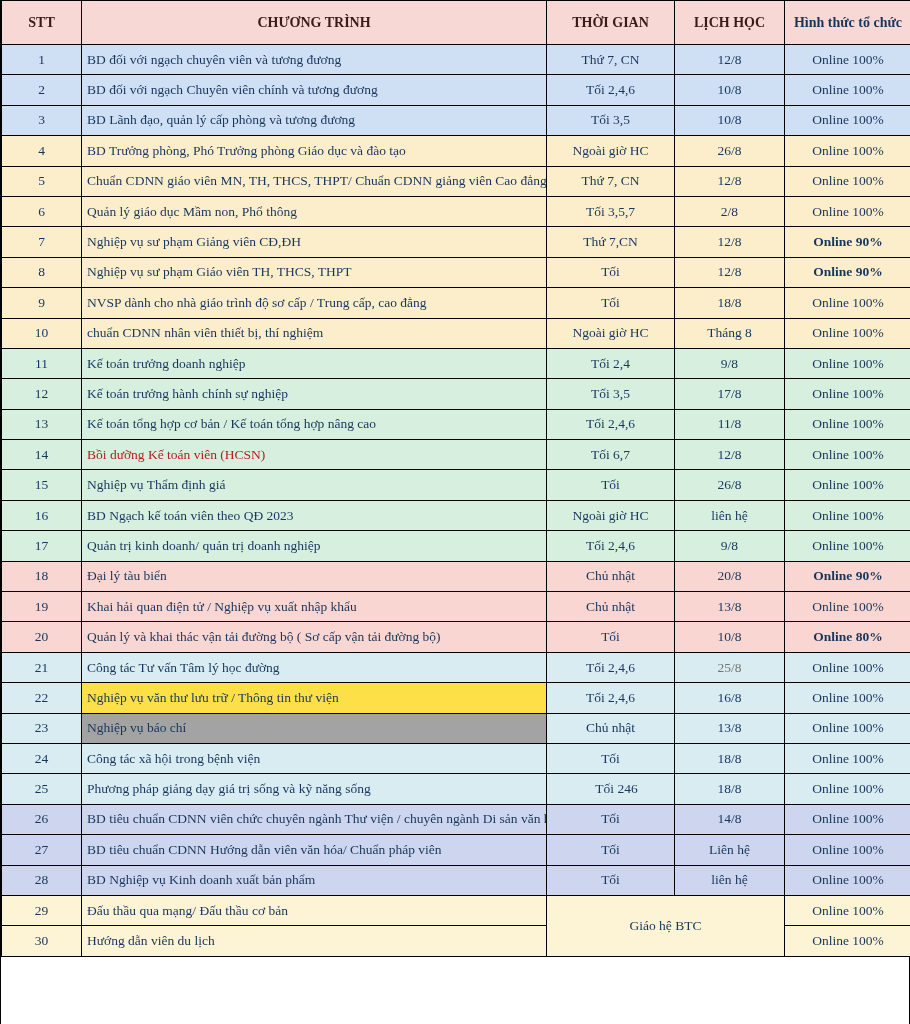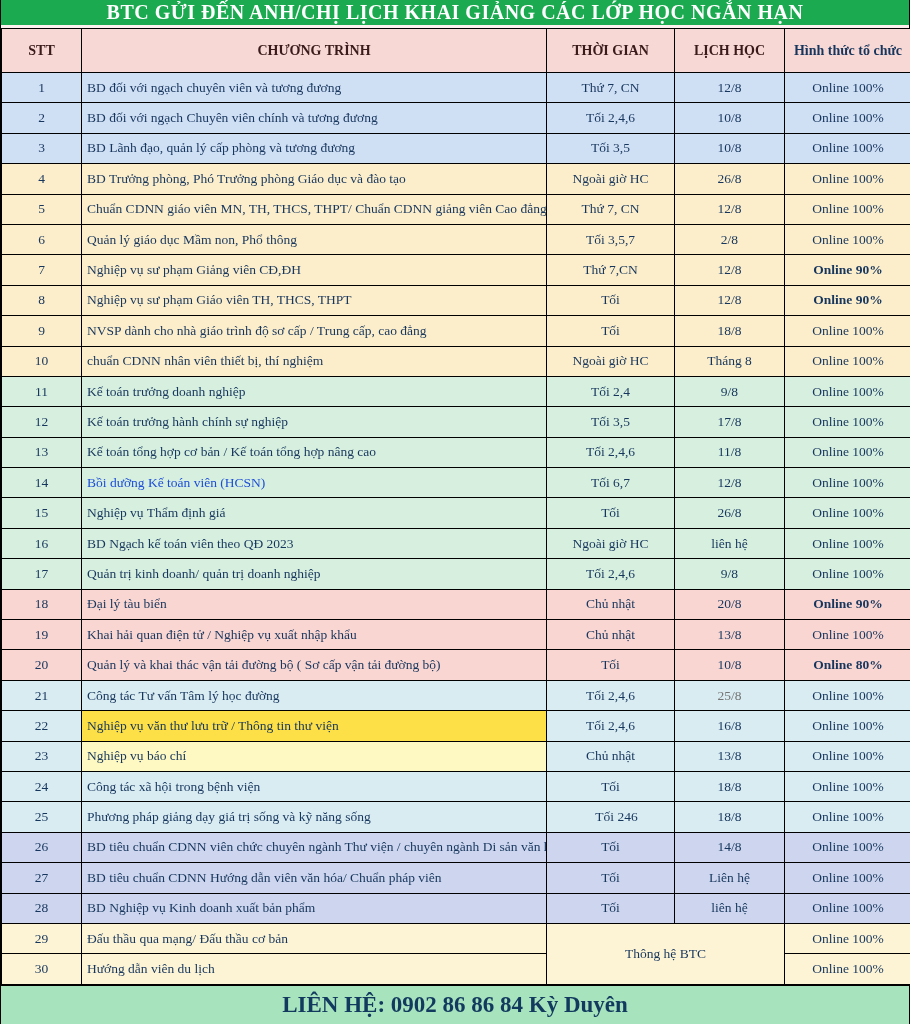--- a/index.html
+++ b/index.html
@@ -22,21 +22,20 @@
     font-weight:bold; font-size:23px; border-top:1px solid #000;
   }
   col.w-stt { width:80px; } col.w-prog { width:465px; } col.w-time { width:128px; }
   col.w-sched { width:110px; } col.w-format { width:127px; }
 </style>
 </head>
 <body>
 
 <div class="page">
 
-  <div class="title-bar" style="background: rgb(28, 170, 80); color: rgb(255, 255, 255);">BTC GỬI ĐẾN ANH/CHỊ LỊCH KHAI GIẢNG CÁC LỚP HỌC NGẮN HẠN</div>
 
   <table>
     <colgroup>
       <col class="w-stt">
         <col class="w-prog">
         <col class="w-time">
         <col class="w-sched">
         <col class="w-format">
     </colgroup>
     <thead>
@@ -135,21 +134,21 @@
         </tr>
         <tr>
           <td class="c-stt" style="background: rgb(214, 239, 223); color: rgb(23, 54, 93);">13</td>
           <td class="c-prog" style="background: rgb(214, 239, 223); color: rgb(23, 54, 93);">Kế toán tổng hợp cơ bản / Kế toán tổng hợp nâng cao</td>
           <td class="c-time" style="background: rgb(214, 239, 223); color: rgb(23, 54, 93);">Tối 2,4,6</td>
           <td class="c-sched" style="background: rgb(214, 239, 223); color: rgb(23, 54, 93);">11/8</td>
           <td class="c-format" style="background: rgb(214, 239, 223); color: rgb(23, 54, 93);">Online 100%</td>
         </tr>
         <tr>
           <td class="c-stt" style="background: rgb(214, 239, 223); color: rgb(23, 54, 93);">14</td>
-          <td class="c-prog" style="background: rgb(214, 239, 223); color: #1d4ed8;">Bồi dưỡng Kế toán viên (HCSN)</td>
+          <td class="c-prog" style="background: rgb(214, 239, 223); color: #b91c1c;">Bồi dưỡng Kế toán viên (HCSN)</td>
           <td class="c-time" style="background: rgb(214, 239, 223); color: rgb(23, 54, 93);">Tối 6,7</td>
           <td class="c-sched" style="background: rgb(214, 239, 223); color: rgb(23, 54, 93);">12/8</td>
           <td class="c-format" style="background: rgb(214, 239, 223); color: rgb(23, 54, 93);">Online 100%</td>
         </tr>
         <tr>
           <td class="c-stt" style="background: rgb(214, 239, 223); color: rgb(23, 54, 93);">15</td>
           <td class="c-prog" style="background: rgb(214, 239, 223); color: rgb(23, 54, 93);">Nghiệp vụ Thẩm định giá</td>
           <td class="c-time" style="background: rgb(214, 239, 223); color: rgb(23, 54, 93);">Tối</td>
           <td class="c-sched" style="background: rgb(214, 239, 223); color: rgb(23, 54, 93);">26/8</td>
           <td class="c-format" style="background: rgb(214, 239, 223); color: rgb(23, 54, 93);">Online 100%</td>
@@ -198,21 +197,21 @@
         </tr>
         <tr>
           <td class="c-stt" style="background: rgb(217, 236, 242); color: rgb(23, 54, 93);">22</td>
           <td class="c-prog" style="background: #fde047; color: rgb(23, 54, 93);">Nghiệp vụ văn thư lưu trữ / Thông tin thư viện</td>
           <td class="c-time" style="background: rgb(217, 236, 242); color: rgb(23, 54, 93);">Tối 2,4,6</td>
           <td class="c-sched" style="background: rgb(217, 236, 242); color: rgb(23, 54, 93);">16/8</td>
           <td class="c-format" style="background: rgb(217, 236, 242); color: rgb(23, 54, 93);">Online 100%</td>
         </tr>
         <tr>
           <td class="c-stt" style="background: rgb(217, 236, 242); color: rgb(23, 54, 93);">23</td>
-          <td class="c-prog" style="background: #fef9c3; color: rgb(23, 54, 93);">Nghiệp vụ báo chí</td>
+          <td class="c-prog" style="background: #a3a3a3; color: rgb(23, 54, 93);">Nghiệp vụ báo chí</td>
           <td class="c-time" style="background: rgb(217, 236, 242); color: rgb(23, 54, 93);">Chủ nhật</td>
           <td class="c-sched" style="background: rgb(217, 236, 242); color: rgb(23, 54, 93);">13/8</td>
           <td class="c-format" style="background: rgb(217, 236, 242); color: rgb(23, 54, 93);">Online 100%</td>
         </tr>
         <tr>
           <td class="c-stt" style="background: rgb(217, 236, 242); color: rgb(23, 54, 93);">24</td>
           <td class="c-prog" style="background: rgb(217, 236, 242); color: rgb(23, 54, 93);">Công tác xã hội trong bệnh viện</td>
           <td class="c-time" style="background: rgb(217, 236, 242); color: rgb(23, 54, 93);">Tối</td>
           <td class="c-sched" style="background: rgb(217, 236, 242); color: rgb(23, 54, 93);">18/8</td>
           <td class="c-format" style="background: rgb(217, 236, 242); color: rgb(23, 54, 93);">Online 100%</td>
@@ -241,28 +240,25 @@
         <tr>
           <td class="c-stt" style="background: rgb(205, 214, 238); color: rgb(23, 54, 93);">28</td>
           <td class="c-prog" style="background: rgb(205, 214, 238); color: rgb(23, 54, 93);">BD Nghiệp vụ Kinh doanh xuất bản phẩm</td>
           <td class="c-time" style="background: rgb(205, 214, 238); color: rgb(23, 54, 93);">Tối</td>
           <td class="c-sched" style="background: rgb(205, 214, 238); color: rgb(23, 54, 93);">liên hệ</td>
           <td class="c-format" style="background: rgb(205, 214, 238); color: rgb(23, 54, 93);">Online 100%</td>
         </tr>
         <tr>
           <td class="c-stt" style="background: rgb(253, 244, 213); color: rgb(23, 54, 93);">29</td>
           <td class="c-prog" style="background: rgb(253, 244, 213); color: rgb(23, 54, 93);">Đấu thầu qua mạng/ Đấu thầu cơ bản</td>
-          <td class="c-merged" rowspan="2" colspan="2" style="background: rgb(253, 244, 213); color: rgb(23, 54, 93);">Thông hệ BTC</td>
+          <td class="c-merged" rowspan="2" colspan="2" style="background: rgb(253, 244, 213); color: rgb(23, 54, 93);">Giáo hệ BTC</td>
           <td class="c-format" style="background: rgb(253, 244, 213); color: rgb(23, 54, 93);">Online 100%</td>
         </tr>
         <tr>
           <td class="c-stt" style="background: rgb(253, 244, 213); color: rgb(23, 54, 93);">30</td>
           <td class="c-prog" style="background: rgb(253, 244, 213); color: rgb(23, 54, 93);">Hướng dẫn viên du lịch</td>
           <td class="c-format" style="background: rgb(253, 244, 213); color: rgb(23, 54, 93);">Online 100%</td>
         </tr>
       </tbody>
   </table>
 
-  <div class="footer" style="background: rgb(167, 227, 189); color: rgb(18, 58, 94);">
-    <span>LIÊN HỆ: 0902 86 86 84 Kỳ Duyên</span>
-  </div>
 
 </div>
 
 </body></html>

